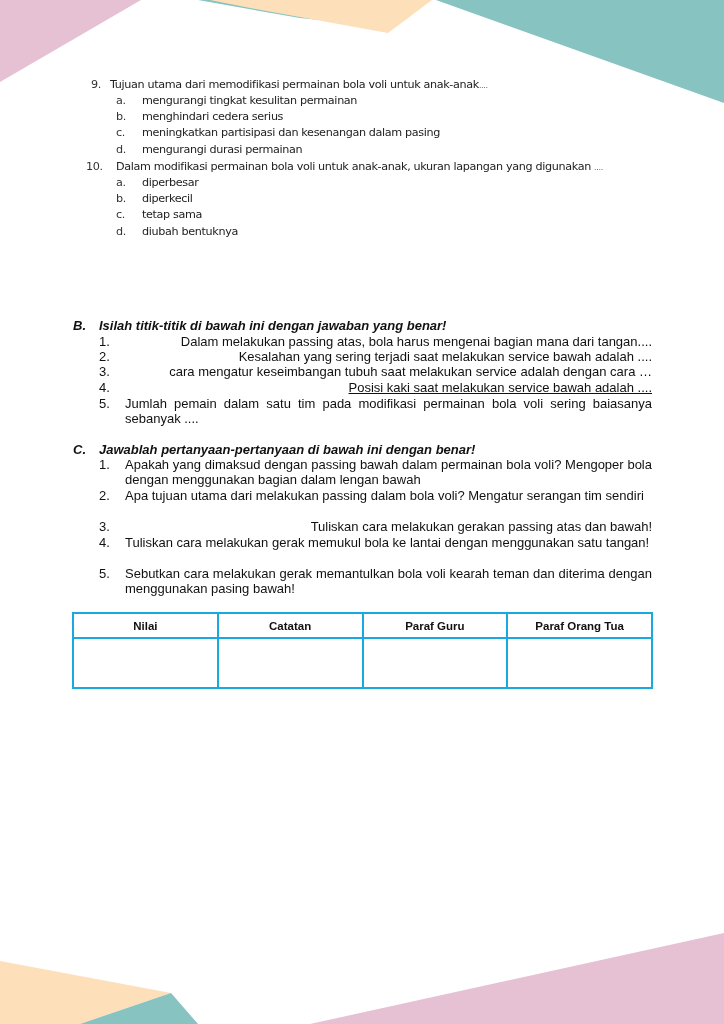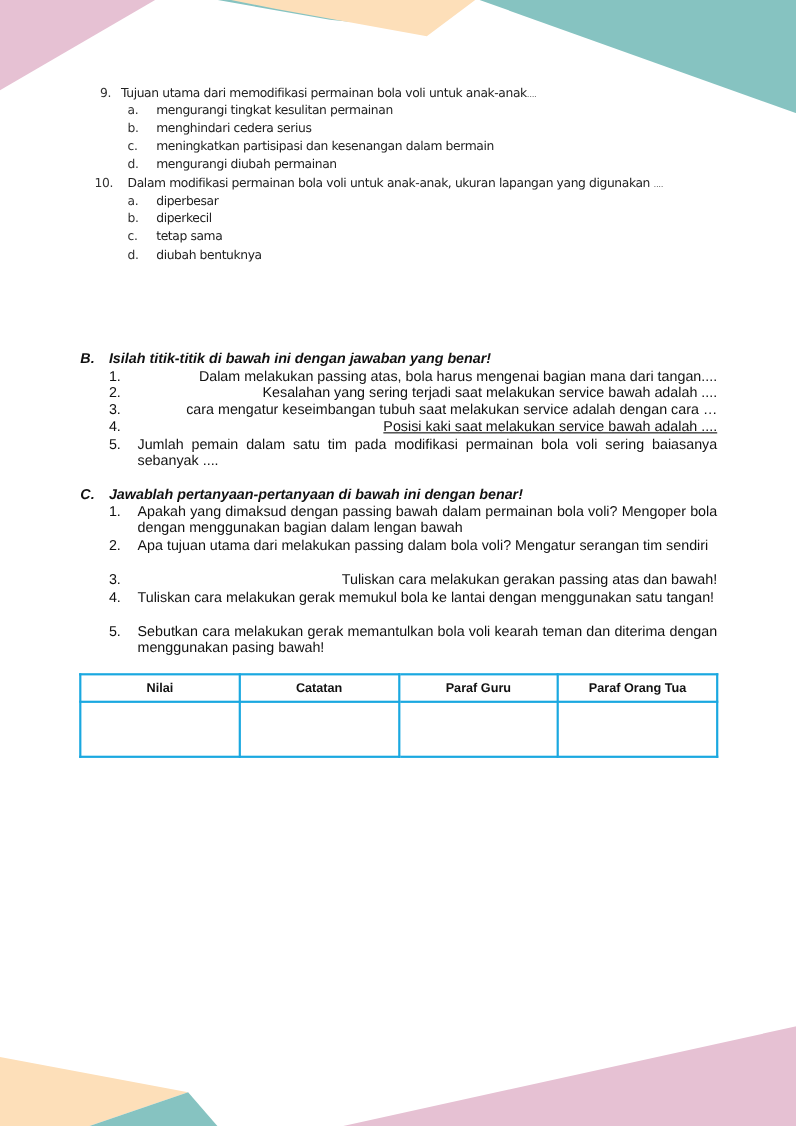--- a/index.html
+++ b/index.html
@@ -136,24 +136,24 @@
     <span class="qnum" style="left:91px; top:78px;">9.</span>
     <span class="q" style="left:110px; top:78px;"><span>Tujuan utama dari memodifikasi permainan bola voli untuk anak-anak</span><span class="dots">....</span></span>
 
     <span class="opt-letter" style="left:116px; top:94px;">a.</span>
     <span class="opt-text" style="left:142px; top:94px;">mengurangi tingkat kesulitan permainan</span>
 
     <span class="opt-letter" style="left:116px; top:110px;">b.</span>
     <span class="opt-text" style="left:142px; top:110px;">menghindari cedera serius</span>
 
     <span class="opt-letter" style="left:116px; top:126px;">c.</span>
-    <span class="opt-text" style="left:142px; top:126px;">meningkatkan partisipasi dan kesenangan dalam bermain</span>
+    <span class="opt-text" style="left:142px; top:126px;">meningkatkan partisipasi dan kesenangan dalam pasing</span>
 
     <span class="opt-letter" style="left:116px; top:143px;">d.</span>
-    <span class="opt-text" style="left:142px; top:143px;">mengurangi diubah permainan</span>
+    <span class="opt-text" style="left:142px; top:143px;">mengurangi durasi permainan</span>
   </div>
 
   <div>
     <span class="qnum" style="left:86px; top:160px;">10.</span>
     <span class="q" style="left:116px; top:160px;"><span>Dalam modifikasi permainan bola voli untuk anak-anak, ukuran lapangan yang digunakan </span><span class="dots">....</span></span>
 
     <span class="opt-letter" style="left:116px; top:176px;">a.</span>
     <span class="opt-text" style="left:142px; top:176px;">diperbesar</span>
 
     <span class="opt-letter" style="left:116px; top:192px;">b.</span>

